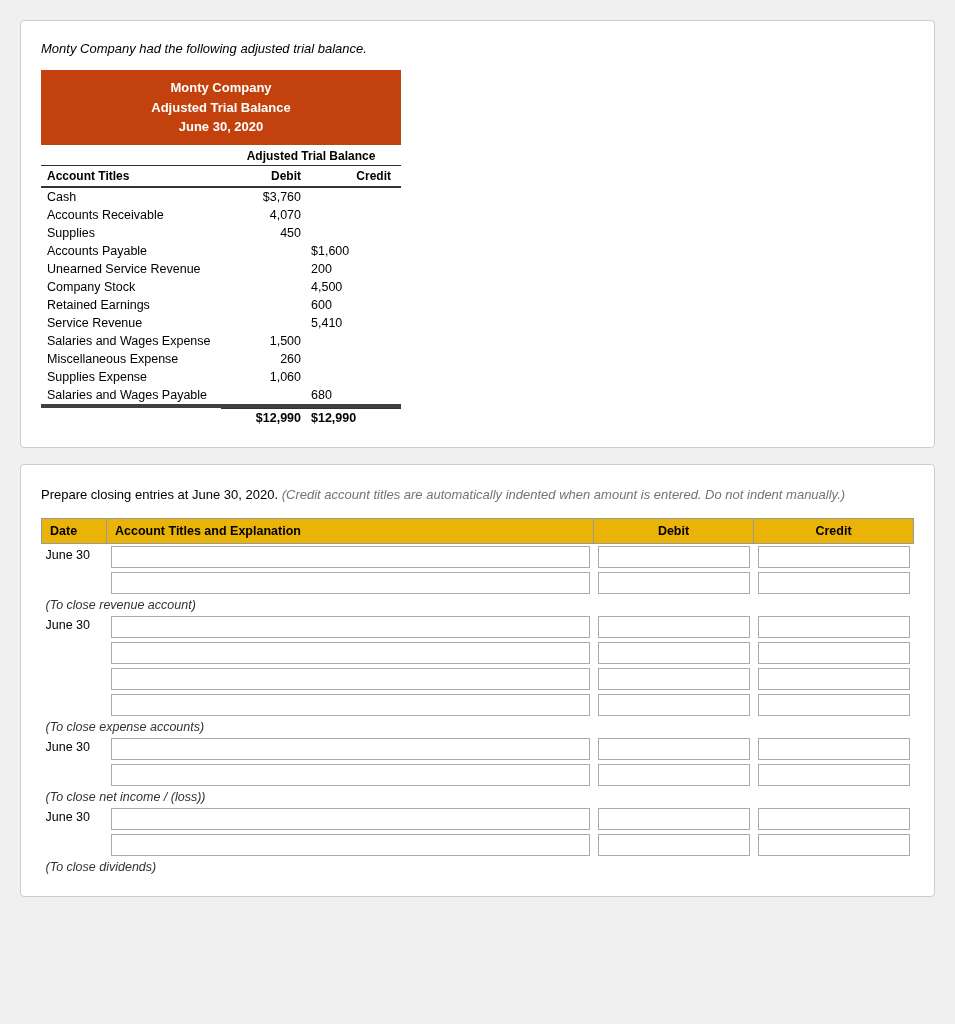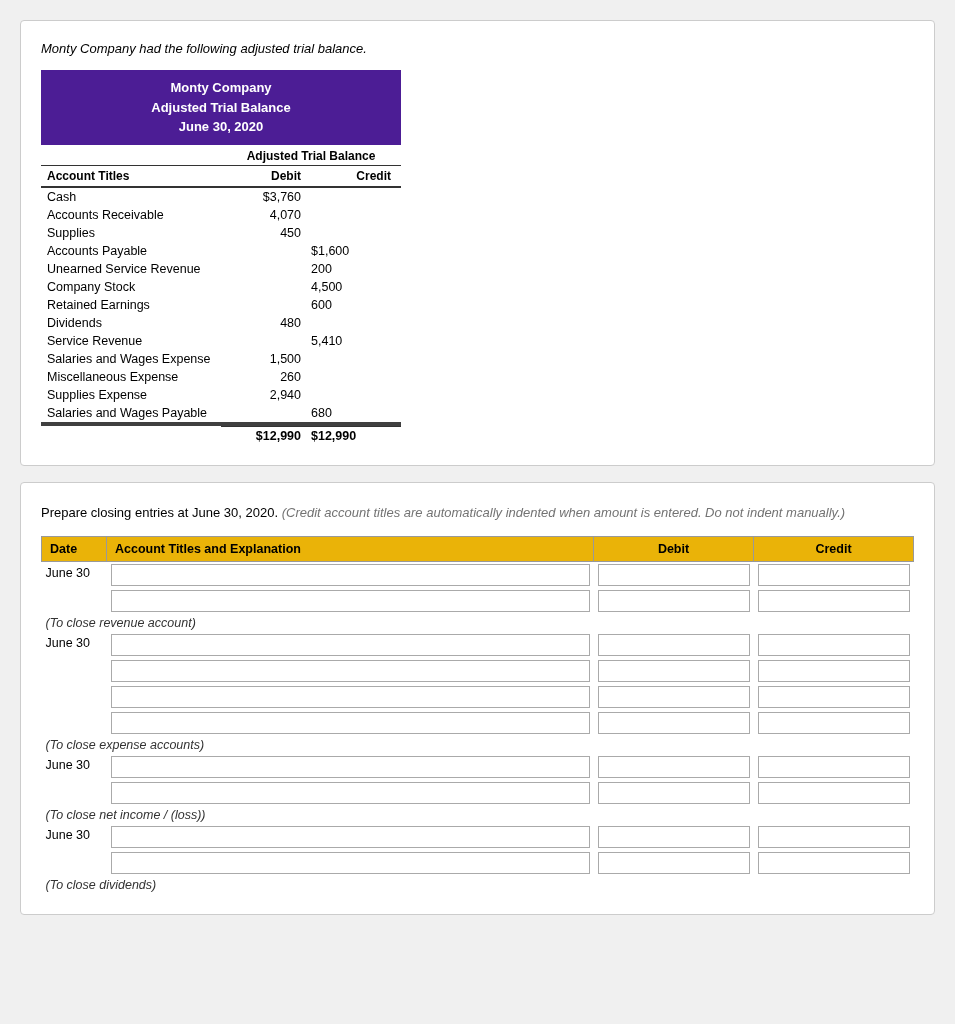--- a/index.html
+++ b/index.html
@@ -18,21 +18,21 @@
     }
     .intro-text {
       margin-bottom: 14px;
       font-size: 13px;
       font-style: italic;
     }
     .trial-balance-wrapper {
       width: 360px;
     }
     .tb-header {
-      background: #4c1d95;
+      background: #c2410c;
       color: #fff;
       text-align: center;
       padding: 8px 6px;
       font-weight: bold;
       font-size: 13px;
       line-height: 1.5;
     }
     .tb-subheader {
       display: flex;
       border-bottom: 1px solid #333;
@@ -209,42 +209,37 @@
       <div class="col-title">Company Stock</div>
       <div class="col-debit"></div>
       <div class="col-credit">4,500</div>
     </div>
         <div class="tb-row">
       <div class="col-title">Retained Earnings</div>
       <div class="col-debit"></div>
       <div class="col-credit">600</div>
     </div>
         <div class="tb-row">
-      <div class="col-title">Dividends</div>
-      <div class="col-debit">480</div>
-      <div class="col-credit"></div>
-    </div>
-        <div class="tb-row">
       <div class="col-title">Service Revenue</div>
       <div class="col-debit"></div>
       <div class="col-credit">5,410</div>
     </div>
         <div class="tb-row">
       <div class="col-title">Salaries and Wages Expense</div>
       <div class="col-debit">1,500</div>
       <div class="col-credit"></div>
     </div>
         <div class="tb-row">
       <div class="col-title">Miscellaneous Expense</div>
       <div class="col-debit">260</div>
       <div class="col-credit"></div>
     </div>
         <div class="tb-row">
       <div class="col-title">Supplies Expense</div>
-      <div class="col-debit">2,940</div>
+      <div class="col-debit">1,060</div>
       <div class="col-credit"></div>
     </div>
         <div class="tb-row">
       <div class="col-title">Salaries and Wages Payable</div>
       <div class="col-debit"></div>
       <div class="col-credit">680</div>
     </div>
       </div>
 
     <div class="tb-row total-row">

